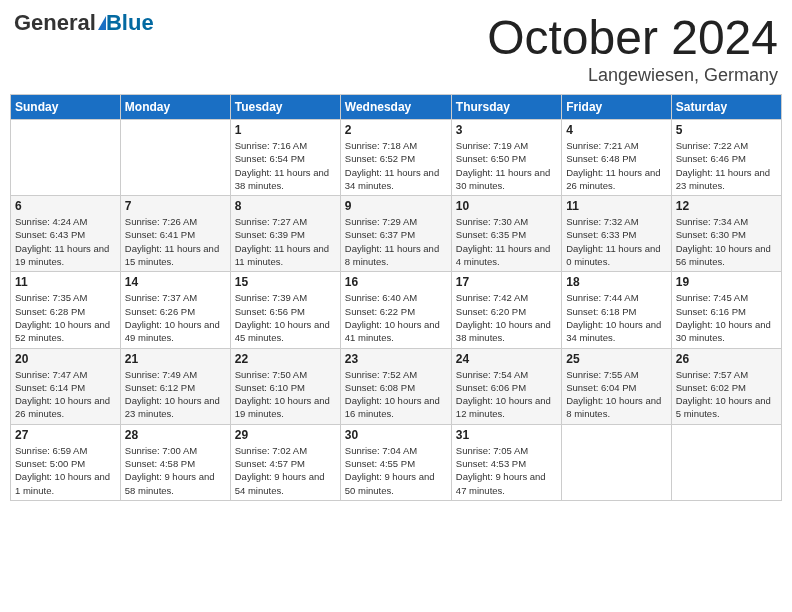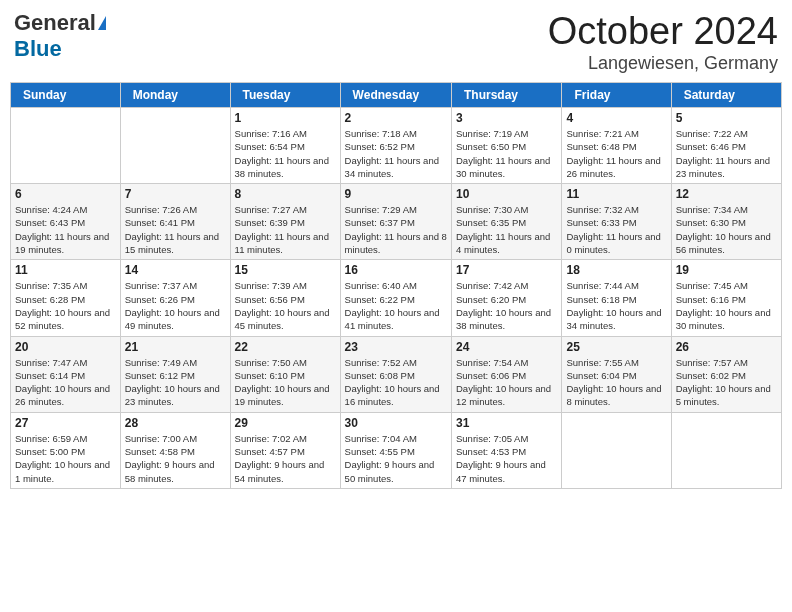--- a/index.html
+++ b/index.html
@@ -12,21 +12,21 @@
     }
     .header {
       display: flex;
       justify-content: space-between;
       align-items: flex-start;
       margin-bottom: 8px;
       padding: 0 4px;
     }
     .logo {
       display: flex;
-      flex-direction: column;
+      flex-direction: row;
       align-items: flex-start;
     }
     .logo-general {
       font-size: 22px;
       font-weight: bold;
       color: #333;
     }
     .logo-blue {
       font-size: 22px;
       font-weight: bold;
@@ -42,38 +42,38 @@
       vertical-align: middle;
     }
     .logo-row {
       display: flex;
       align-items: center;
     }
     .title-section {
       text-align: right;
     }
     .title-month {
-      font-size: 38px;
+      font-size: 48px;
       font-weight: normal;
       color: #222;
     }
     .title-location {
       font-size: 18px;
       color: #444;
     }
     .calendar {
       width: 100%;
       border-collapse: collapse;
     }
     .calendar th {
       background: #1a6fc4;
       color: #fff;
       font-size: 12px;
       font-weight: bold;
-      padding: 5px 12px;
+      padding: 5px 4px;
       text-align: left;
       border: 1px solid #ccc;
     }
     .calendar td {
       border: 1px solid #ccc;
       vertical-align: top;
       padding: 3px 4px;
       width: 113px;
       min-height: 80px;
       font-size: 10px;

